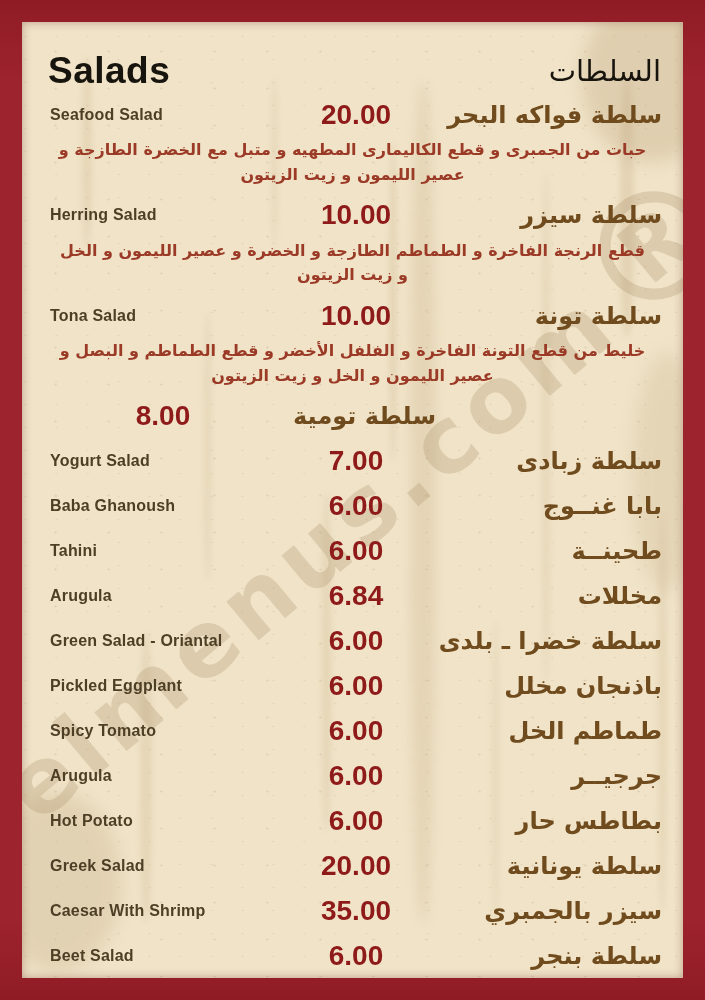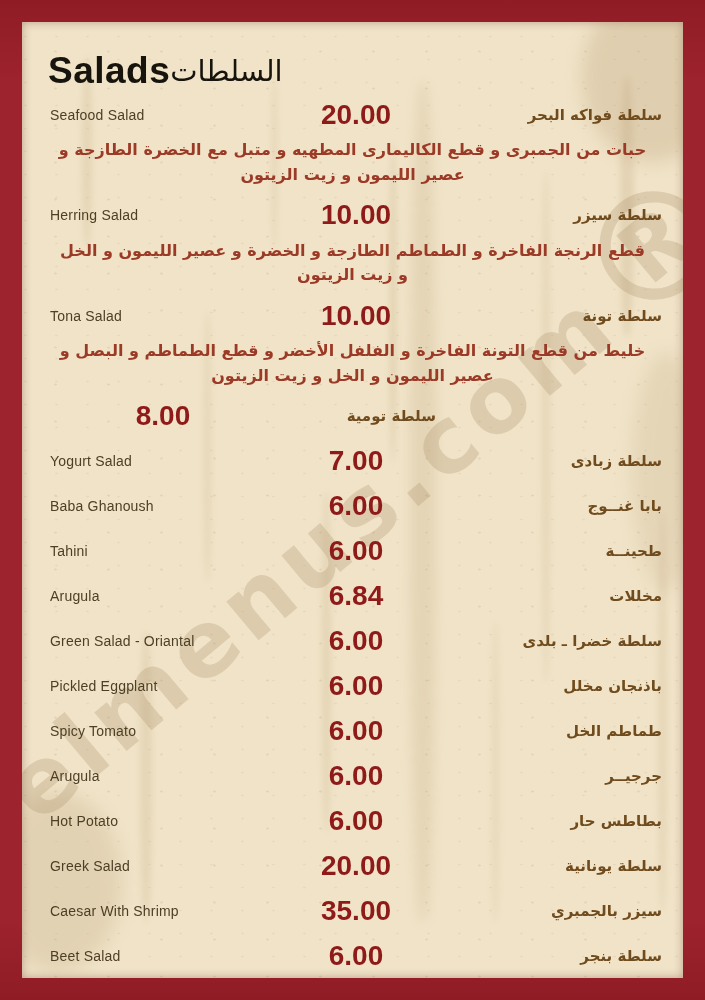--- a/index.html
+++ b/index.html
@@ -27,32 +27,32 @@
     display:flex;align-items:center;justify-content:center;
     transform:rotate(-40deg);
     font-weight:bold;color:rgba(150,122,84,0.22);
     letter-spacing:7px;pointer-events:none;white-space:nowrap;
     font-family:"DejaVu Sans",sans-serif;
   }
   .watermark .wm-text{font-size:92px;}
   .watermark .wm-reg{font-size:150px;line-height:0;position:relative;top:-14px;left:6px;}
   .content{position:absolute;inset:0;}
   .menu-header{
-    height:70px;display:flex;align-items:center;
+    height:70px;display:flex;align-items:center;justify-content:space-between;
     padding:28px 22px 0 26px;box-sizing:border-box;
   }
   .title-en{font-size:37px;font-weight:bold;color:#17130d;letter-spacing:0.5px;}
   .title-ar{font-size:29px;font-weight:normal;color:#17130d;}
   .row{
     height:45px;display:grid;grid-template-columns:1fr 160px 1fr;
     align-items:center;padding:0 21px 0 28px;
   }
-  .en{font-size:14px;font-weight:normal;color:#4d3f25;letter-spacing:0.2px;}
+  .en{font-size:16px;font-weight:bold;color:#4d3f25;letter-spacing:0.2px;}
   .price{font-size:28px;font-weight:bold;color:#8e1a1a;text-align:center;}
-  .ar{font-size:15px;font-weight:bold;color:#6f4b1d;text-align:right;font-family:"DejaVu Sans",sans-serif;}
+  .ar{font-size:24px;font-weight:bold;color:#6f4b1d;text-align:right;font-family:"DejaVu Sans",sans-serif;}
   .desc{
     min-height:30px;max-width:608px;margin:0 auto;
     display:flex;align-items:center;justify-content:center;text-align:center;
     font-size:16px;font-weight:bold;color:#9b3a26;line-height:1.55;
     padding:1px 8px 5px 8px;box-sizing:border-box;
     font-family:"DejaVu Sans",sans-serif;
   }
 </style>
 </head>
 <body>

